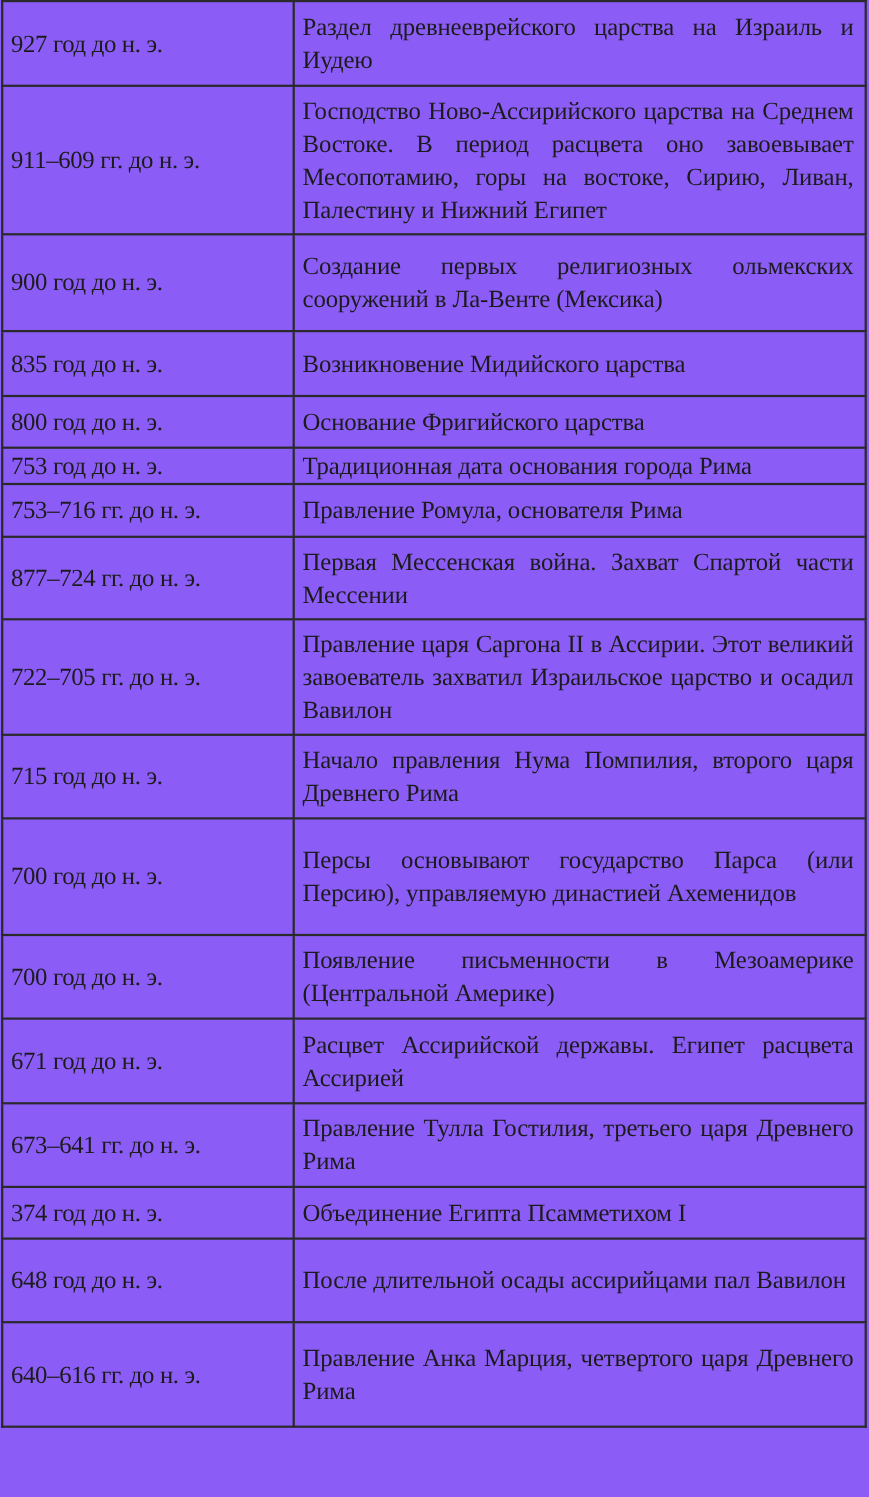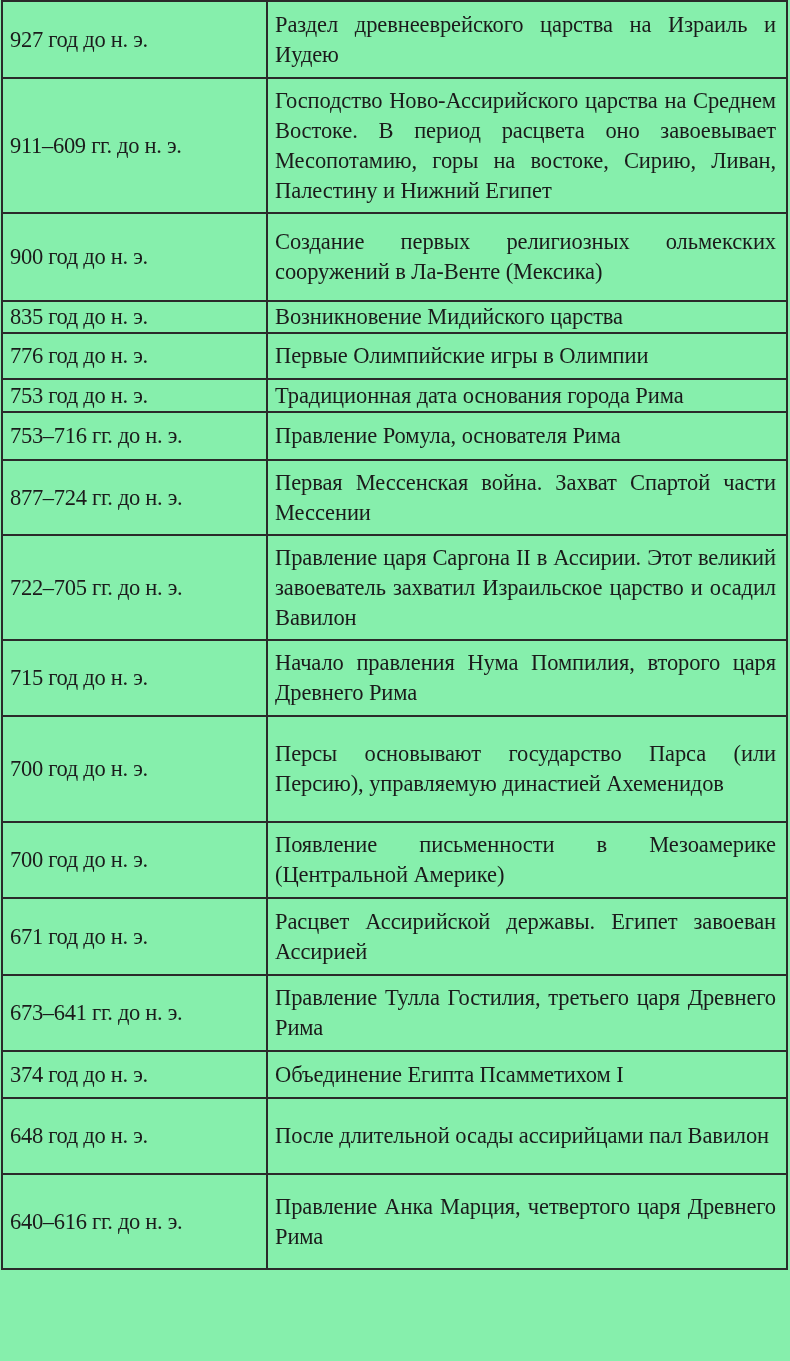--- a/index.html
+++ b/index.html
@@ -12,21 +12,21 @@
       height: 1361px;
       overflow: hidden;
       position: relative;
     }
     .page {
       position: absolute;
       left: 0;
       top: 0;
       width: 790px;
       height: 1361px;
-      background: #86efac;
+      background: #8b5cf6;
     }
     table.chrono {
       position: absolute;
       left: 1px;
       top: 0;
       width: 787px;
       border-collapse: collapse;
       table-layout: fixed;
       font-family: "Liberation Serif", "DejaVu Serif", serif;
       color: #1b1b1b;
@@ -64,27 +64,27 @@
         <td class="event">Раздел древнееврейского царства на Израиль и Иудею</td>
       </tr>
       <tr style="height:135px">
         <td class="date">911–609 гг. до н. э.</td>
         <td class="event">Господство Ново-Ассирийского царства на Среднем Востоке. В период расцвета оно завоевывает Месопотамию, горы на востоке, Сирию, Ливан, Палестину и Нижний Египет</td>
       </tr>
       <tr style="height:88px">
         <td class="date">900 год до н. э.</td>
         <td class="event">Создание первых религиозных ольмекских сооружений в Ла-Венте (Мексика)</td>
       </tr>
-      <tr style="height:32px">
+      <tr style="height:59px">
         <td class="date">835 год до н. э.</td>
         <td class="event">Возникновение Мидийского царства</td>
       </tr>
-      <tr style="height:46px">
-        <td class="date">776 год до н. э.</td>
-        <td class="event">Первые Олимпийские игры в Олимпии</td>
+      <tr style="height:47px">
+        <td class="date">800 год до н. э.</td>
+        <td class="event">Основание Фригийского царства</td>
       </tr>
       <tr style="height:33px">
         <td class="date">753 год до н. э.</td>
         <td class="event">Традиционная дата основания города Рима</td>
       </tr>
       <tr style="height:48px">
         <td class="date">753–716 гг. до н. э.</td>
         <td class="event">Правление Ромула, основателя Рима</td>
       </tr>
       <tr style="height:75px">
@@ -102,21 +102,21 @@
       <tr style="height:106px">
         <td class="date">700 год до н. э.</td>
         <td class="event">Персы основывают государство Парса (или Персию), управляемую династией Ахеменидов</td>
       </tr>
       <tr style="height:76px">
         <td class="date">700 год до н. э.</td>
         <td class="event">Появление письменности в Мезоамерике (Центральной Америке)</td>
       </tr>
       <tr style="height:77px">
         <td class="date">671 год до н. э.</td>
-        <td class="event">Расцвет Ассирийской державы. Египет завоеван Ассирией</td>
+        <td class="event">Расцвет Ассирийской державы. Египет расцвета Ассирией</td>
       </tr>
       <tr style="height:76px">
         <td class="date">673–641 гг. до н. э.</td>
         <td class="event">Правление Тулла Гостилия, третьего царя Древнего Рима</td>
       </tr>
       <tr style="height:47px">
         <td class="date">374 год до н. э.</td>
         <td class="event">Объединение Египта Псамметихом I</td>
       </tr>
       <tr style="height:76px">

